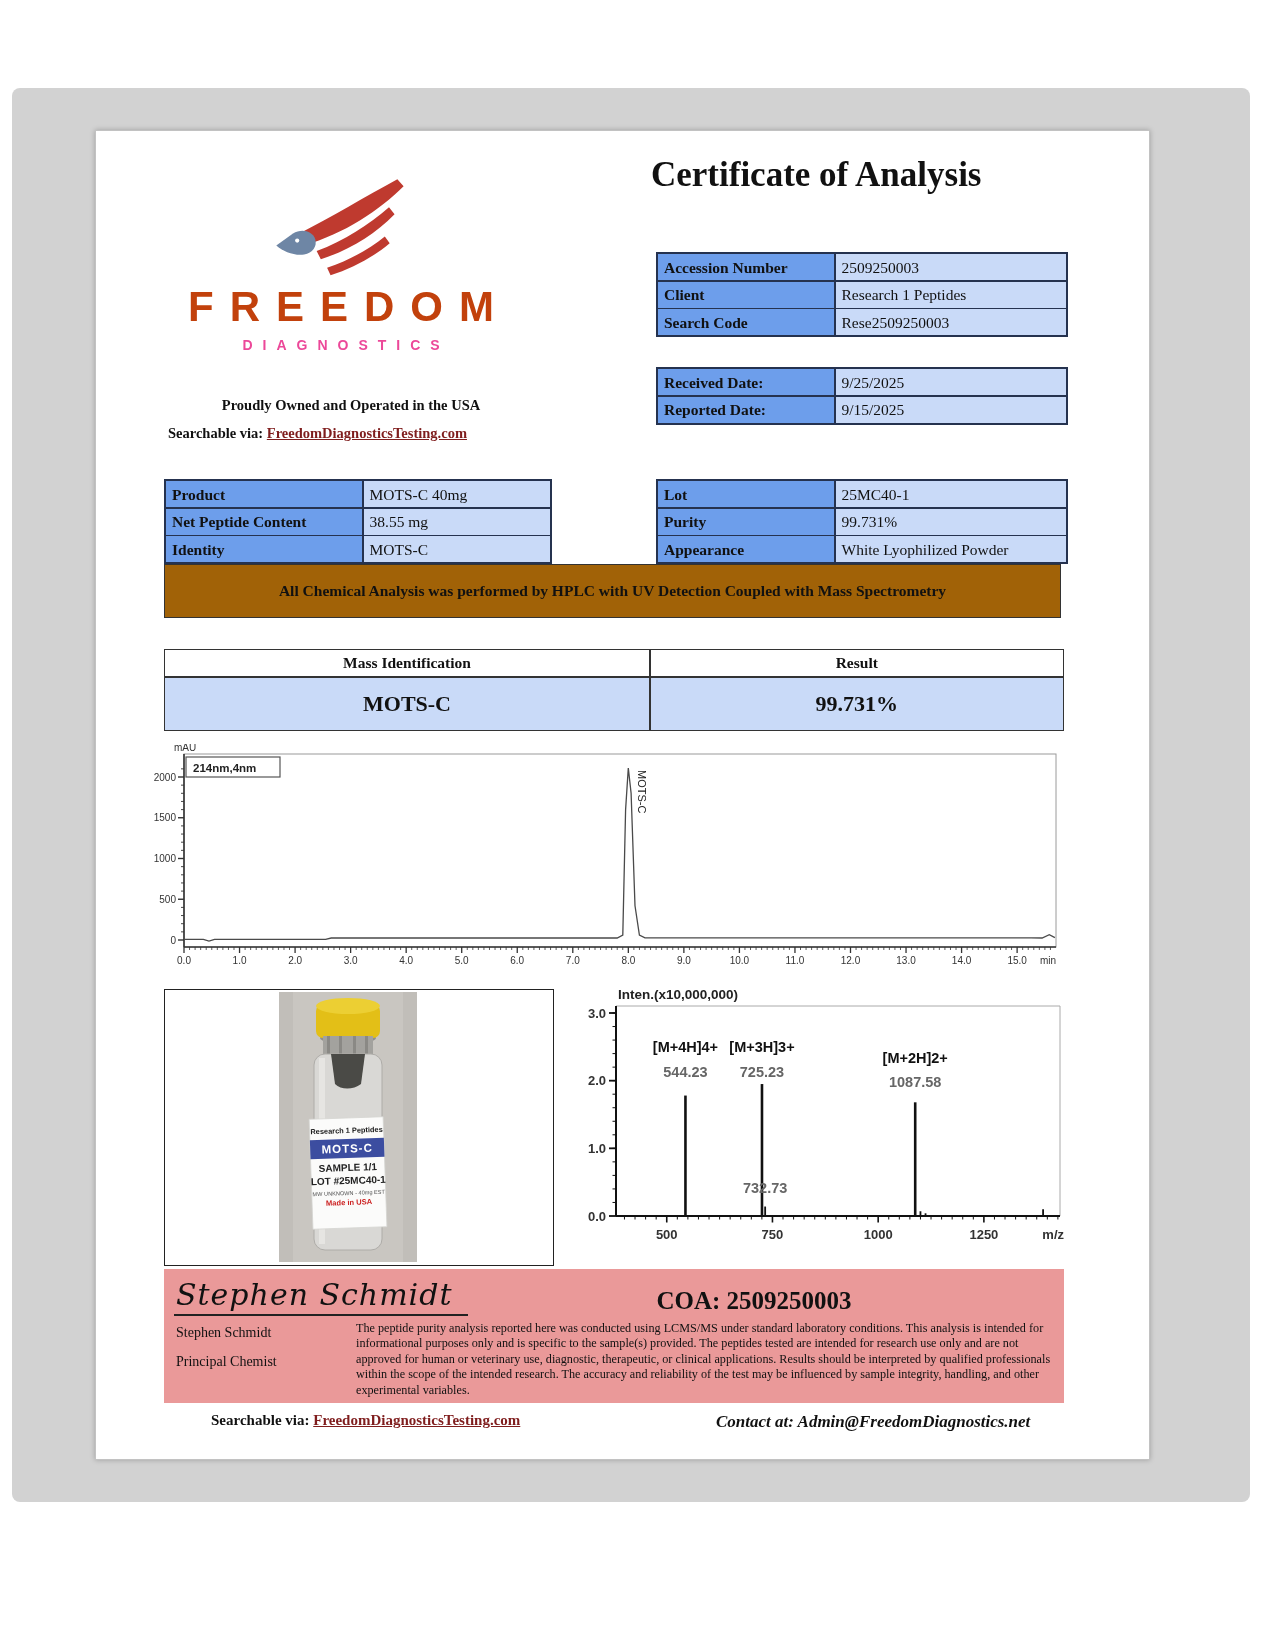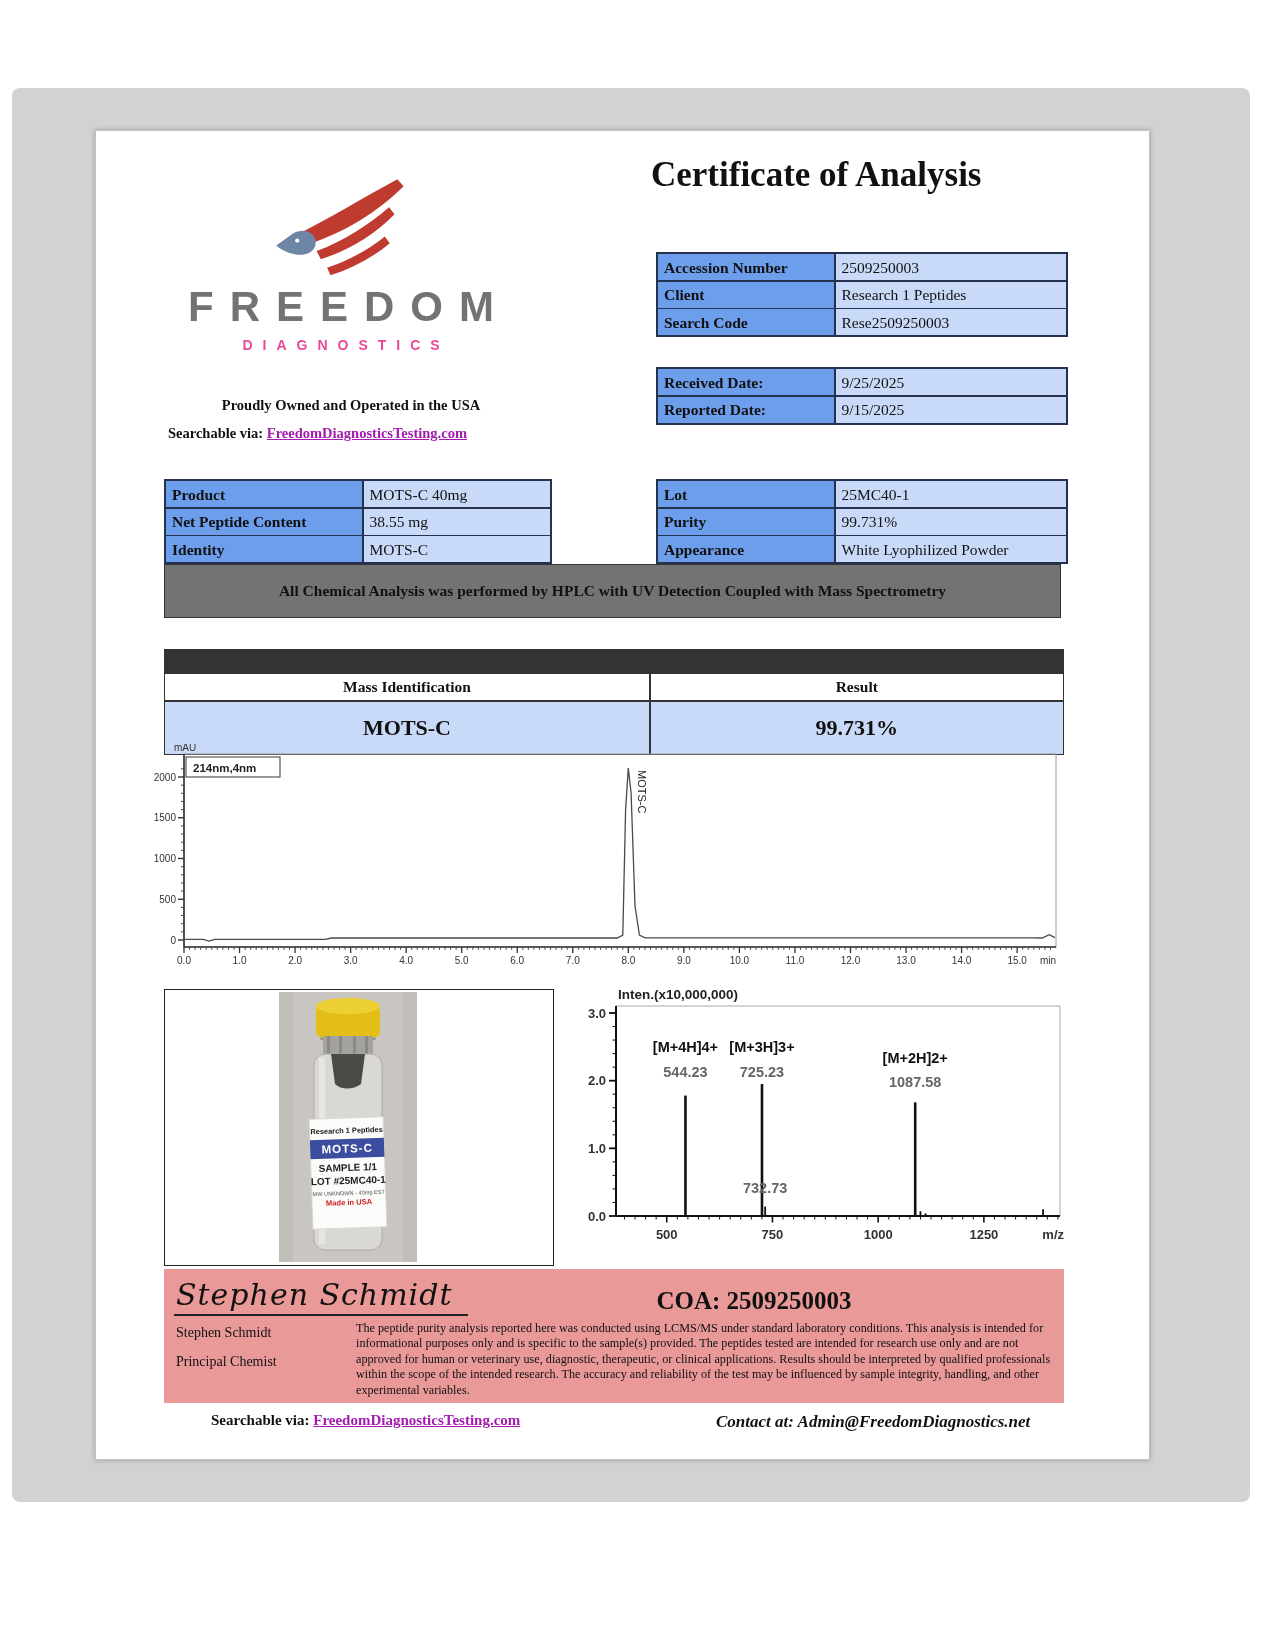--- a/index.html
+++ b/index.html
@@ -3,41 +3,41 @@
 <meta charset="utf-8">
 <style>
   * { margin:0; padding:0; box-sizing:border-box; }
   html,body { width:1263px; height:1628px; background:#ffffff; font-family:"Liberation Serif", serif; color:#111; }
   .frame { position:absolute; left:12px; top:88px; width:1238px; height:1414px; background:#d2d2d2; border-radius:8px; }
   .page  { position:absolute; left:83px; top:42px; width:1055px; height:1330px; background:#ffffff; border:1px solid #c2c2c2; box-shadow:0 0 5px rgba(0,0,0,.25); }
 
   
   .eagle { position:absolute; left:165px; top:48px; width:160px; height:112px; }
   .brand-name { position:absolute; left:55px; top:152px; width:380px; text-align:center;
-    font-family:"Liberation Sans", sans-serif; font-weight:bold; font-size:42px; letter-spacing:16px; color:#737373; text-indent:16px; }
+    font-family:"Liberation Sans", sans-serif; font-weight:bold; font-size:42px; letter-spacing:16px; color:#c2410c; text-indent:16px; }
   .brand-sub  { position:absolute; left:55px; top:206px; width:380px; text-align:center;
     font-family:"Liberation Sans", sans-serif; font-weight:bold; font-size:14px; letter-spacing:10px; color:#ec4899; text-indent:10px; }
   .tagline { position:absolute; left:55px; top:266px; width:400px; text-align:center; font-weight:bold; font-size:14.5px; }
   .searchable { position:absolute; left:72px; top:294px; font-size:14.5px; font-weight:bold; }
   .doc-title { position:absolute; left:555px; top:24px; width:415px; text-align:left; font-size:35px; font-weight:bold; }
 
   
   .dtable { position:absolute; display:grid; gap:1.5px; background:#25324f; border:2px solid #25324f;margin-top:28px; }
   .dlabel { background:#6d9eeb; font-weight:bold; font-size:15.5px; line-height:23px; padding:1.5px 6px; }
   .dvalue { background:#c9daf8; font-size:15.5px; line-height:23px; padding:1.5px 6px; }
   .t-accession { left:560px; top:93px;  width:412px; grid-template-columns:176px 1fr; }
   .t-dates     { left:560px; top:208px; width:412px; grid-template-columns:176px 1fr; }
   .t-product   { left:68px;  top:320px; width:388px; grid-template-columns:196px 1fr; }
   .t-lot       { left:560px; top:320px; width:412px; grid-template-columns:176px 1fr; }
 
-  .banner { position:absolute; left:68px; top:433px; width:897px; height:54px; background:#737373;
+  .banner { position:absolute; left:68px; top:433px; width:897px; height:54px; background:#a16207;
     border:1.5px solid #333; text-align:center; font-weight:bold; font-size:15.5px; line-height:51px; }
 
   .rtable { position:absolute; left:68px; top:518px; width:900px; display:grid; grid-template-columns:53.9% 1fr; gap:1.5px; background:#333; border:1.5px solid #333; }
-  .rhead { background:#fff; text-align:center; font-weight:bold; font-size:15.5px; padding:4px 0;margin-top:24px; }
+  .rhead { background:#fff; text-align:center; font-weight:bold; font-size:15.5px; padding:4px 0; }
   .rcell { background:#c9daf8; text-align:center; font-weight:bold; font-size:22px; padding:13px 0; }
 
   
   .chart { position:absolute; }
   .chart text { font-family:"Liberation Sans", sans-serif; }
   #hplc-svg { left:50px; top:613px; }
   #ms-svg   { left:478px; top:853px; }
 
   
   .vial-box { position:absolute; left:68px; top:858px; width:390px; height:277px; border:1.5px solid #222; background:#fff; }
@@ -49,21 +49,21 @@
   .signature { position:absolute; left:10px; top:8px; font-family:"DejaVu Serif", serif; font-style:italic; font-size:30px;
     border-bottom:2px solid #222; padding:0 16px 2px 2px; letter-spacing:1px; }
   .coa { position:absolute; left:330px; top:18px; width:520px; text-align:center; font-size:25px; font-weight:bold; }
   .sig-name  { position:absolute; left:12px; top:56px; font-size:14px; }
   .sig-title { position:absolute; left:12px; top:85px; font-size:14px; }
   .disclaimer { position:absolute; left:192px; top:52px; width:702px; font-size:12.2px; line-height:15.4px; }
 
   
   .footer-search  { position:absolute; left:115px; top:1281px; font-size:15px; font-weight:bold; }
   .footer-contact { position:absolute; left:620px; top:1281px; font-size:17px; font-weight:bold;font-style:italic; }
-  a.doc-link { color:#a21caf; text-decoration:underline; }
+  a.doc-link { color:#7f1d1d; text-decoration:underline; }
 </style>
 </head>
 <body>
 
 <div class="frame">
   <div class="page">
 
     <svg class="eagle" viewBox="0 0 230 160">
       <g>
         <path d="M55,78 C100,55 150,25 196,0 L205,10 C170,45 120,78 62,95 Z" fill="#bf3a2f"></path>

